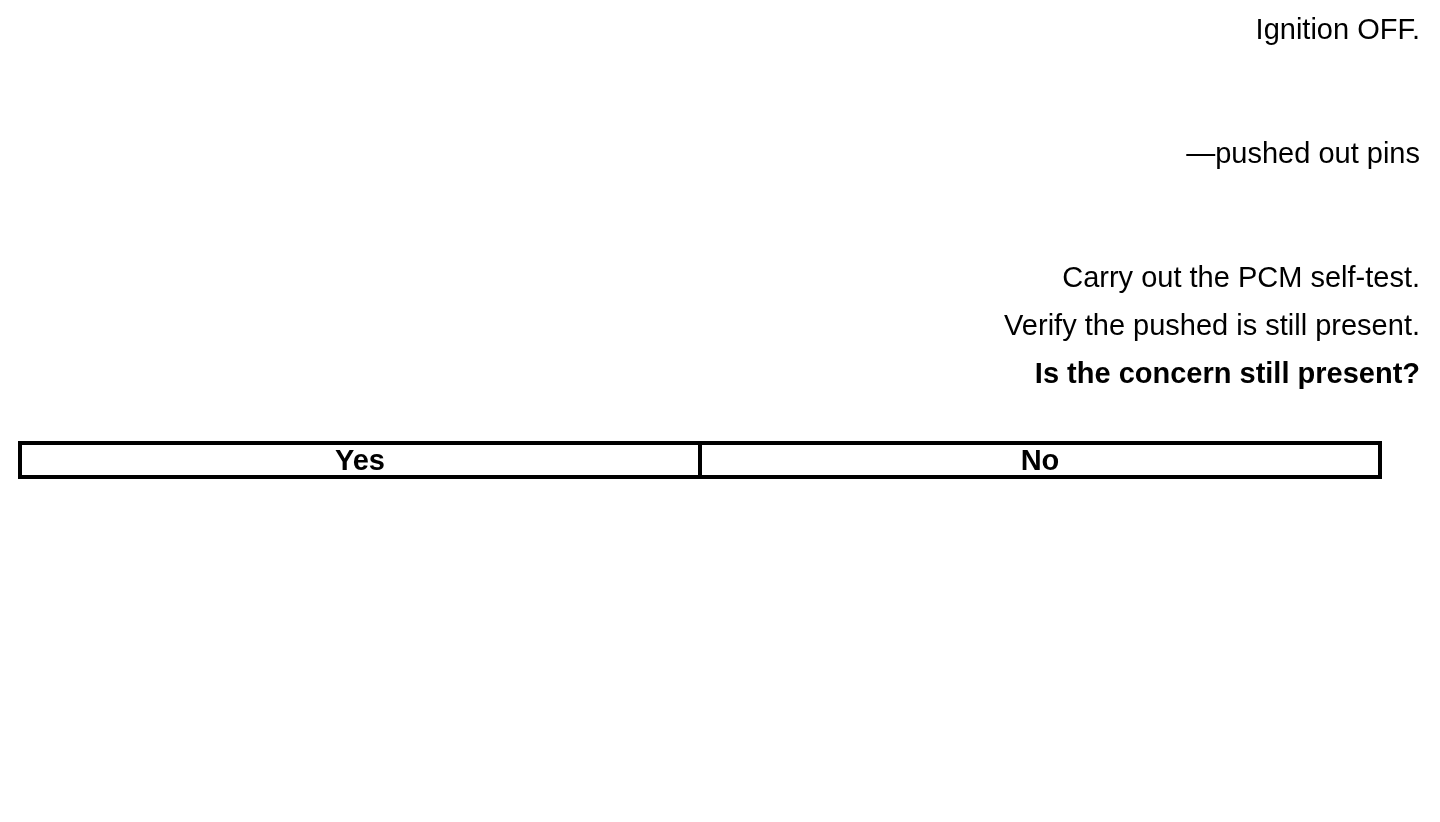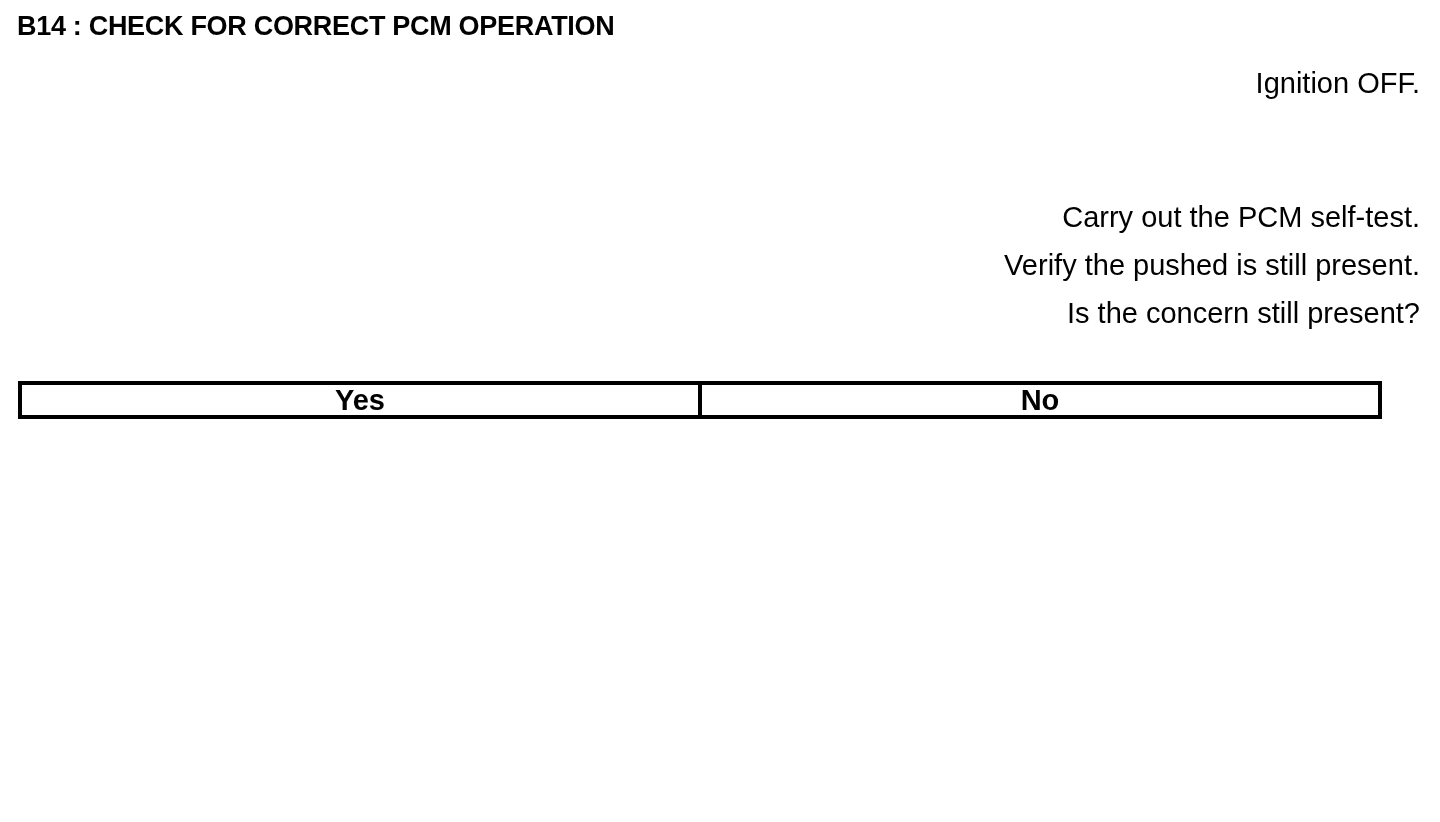--- a/index.html
+++ b/index.html
@@ -23,21 +23,21 @@
   }
 
   .step {
     font-size: 29px;
     line-height: 38px;
     margin: 0 0 10px 0;
     white-space: pre-wrap;
     text-align: right;
   }
   .step .sub { padding-left: 38px; }
-  .step.question { font-weight: normal; margin-bottom: 0; }
+  .step.question { font-weight: bold; margin-bottom: 0; }
 
   table.decision {
     border-collapse: collapse;
     table-layout: fixed;
     width: 1364px;
     margin: 49px 0 0 1px;
   }
   table.decision th, table.decision td { border: 4px solid #000000; }
   table.decision th {
     font-size: 29px;
@@ -45,26 +45,26 @@
     line-height: 30px;
     padding: 0;
     text-align: center;
   }
 </style>
 </head>
 <body>
 
 <div class="doc">
 
-  <h1 class="title">B14 : CHECK FOR CORRECT PCM OPERATION</h1>
 
   <p class="step">Ignition OFF.</p>
 
 
   <div class="step">
+    <div class="sub">—pushed out pins</div>
   </div>
 
 
   <p class="step">Carry out the PCM self-test.</p>
 
   <p class="step">Verify the pushed is still present.</p>
 
   <p class="step question">Is the concern still present?</p>
 
   <table class="decision">

